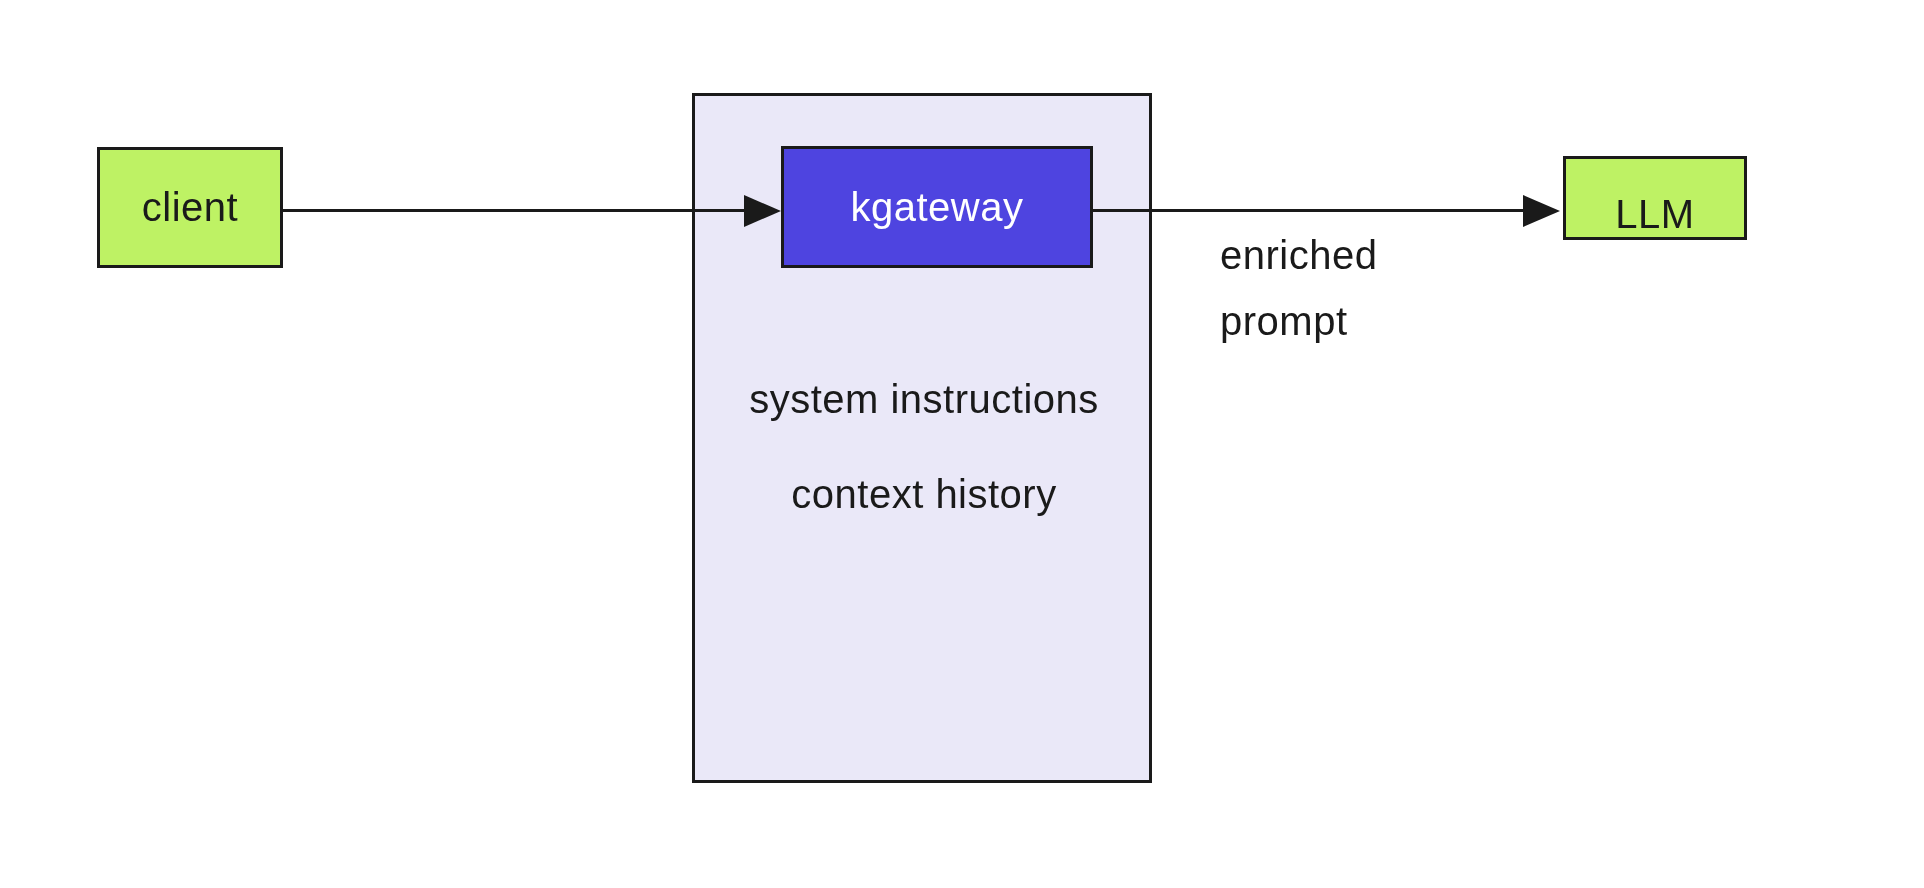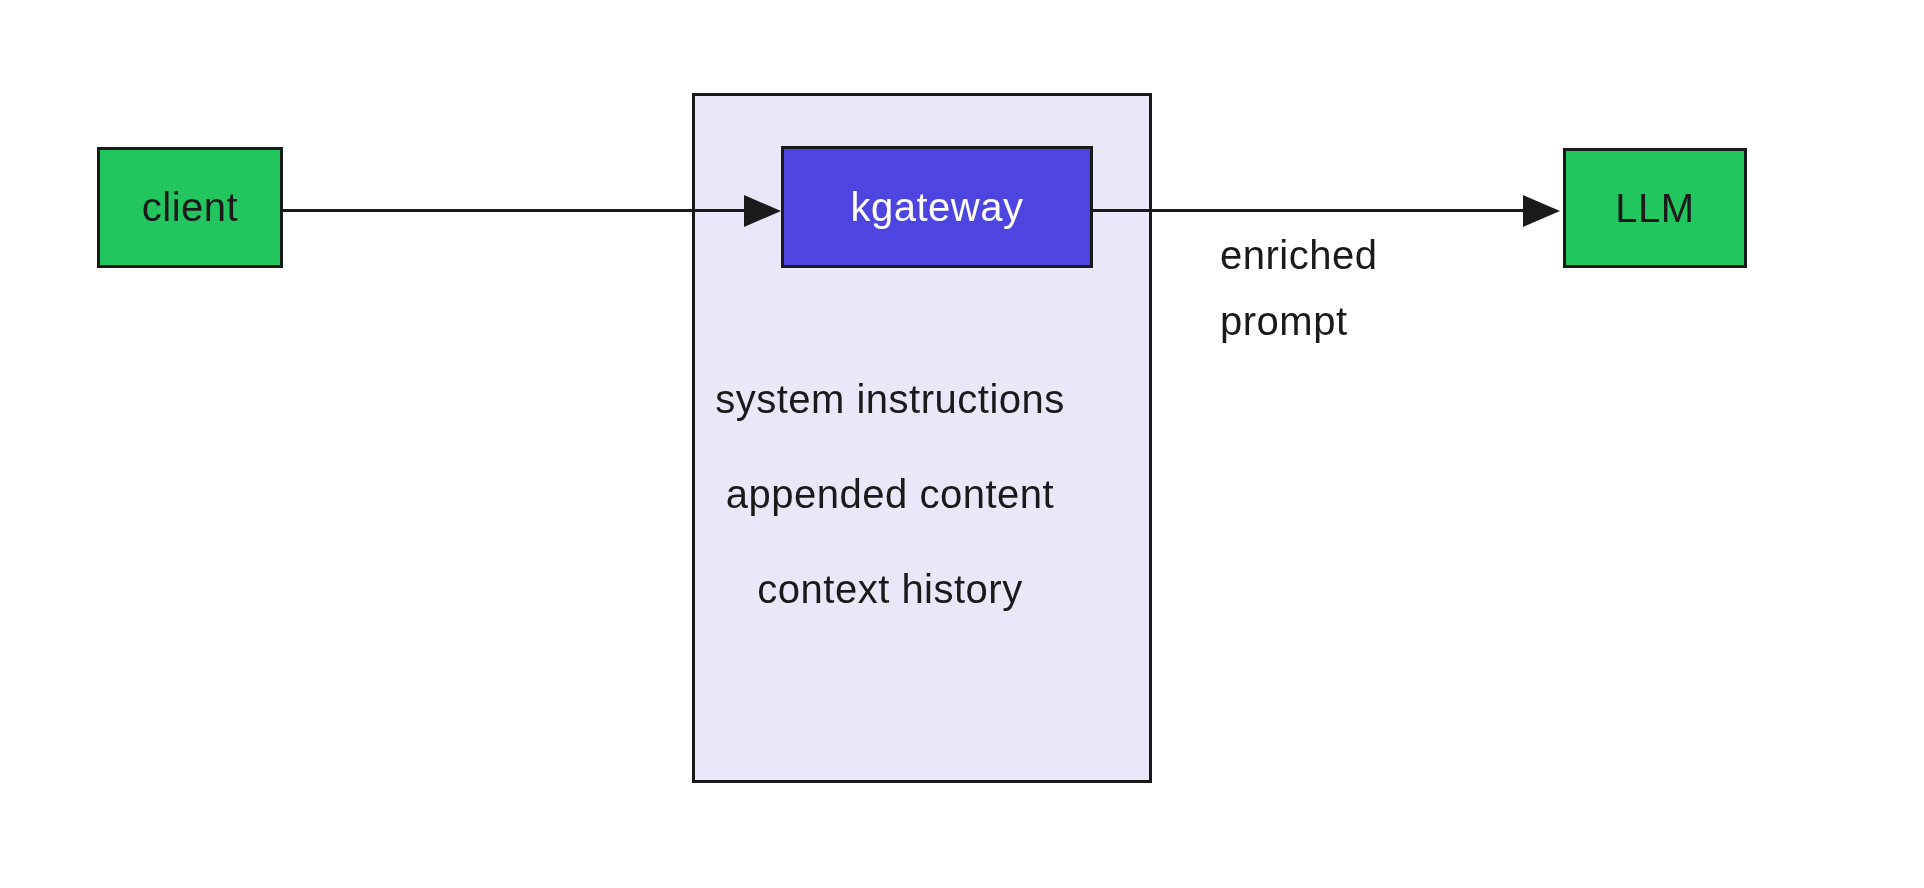--- a/index.html
+++ b/index.html
@@ -9,44 +9,44 @@
     height: 888px;
     background: var(--canvas, #ffffff);
     font-family: "Liberation Sans", sans-serif;
     color: var(--stroke, #1a1a1a);
     overflow: hidden;
   }
   .box {
     position: absolute;
     box-sizing: border-box;
     border: 3px solid var(--stroke, #1a1a1a);
-    background: #22c55e;
+    background: #bef264;
     display: flex;
     align-items: center;
     justify-content: center;
     font-size: 40px;
     letter-spacing: 0.5px;
   }
   #client-box { left: 97px;  top: 147px; width: 186px; height: 121px; }
-  #llm-box    { left: 1563px; top: 148px; width: 184px; height: 120px; }
+  #llm-box    { left: 1563px; top: 156px; width: 184px; height: 84px; align-items: flex-end; }
   #gateway-box {
     left: 781px; top: 146px; width: 312px; height: 122px;
     background: var(--gateway-fill, #4e44e0);
     color: var(--gateway-text, #ffffff);
   }
   #enrichment-box {
     position: absolute;
     box-sizing: border-box;
     left: 692px; top: 93px; width: 460px; height: 690px;
     border: 3px solid var(--stroke, #1a1a1a);
     background: var(--enrichment-fill, #eae8f8);
   }
   .enrichment-items {
     position: absolute;
-    left: 694px; top: 352px; width: 392px;
+    left: 728px; top: 352px; width: 392px;
   }
   .enrichment-item {
     height: 95px;
     display: flex;
     align-items: center;
     justify-content: center;
     font-size: 40px;
     letter-spacing: 0.5px;
   }
   .edge-line {
@@ -76,21 +76,20 @@
 </style>
 </head>
 <body>
 
 <div class="canvas">
 
   <div id="enrichment-box"></div>
 
   <div class="enrichment-items">
     <div class="enrichment-item">system instructions</div>
-    <div class="enrichment-item">appended content</div>
     <div class="enrichment-item">context history</div>
   </div>
 
   <div>
     <div class="edge-line" id="edge1-line"></div>
     <div class="arrowhead" id="edge1-head"></div>
   </div>
 
   <div>
     <div class="edge-line" id="edge2-line"></div>

